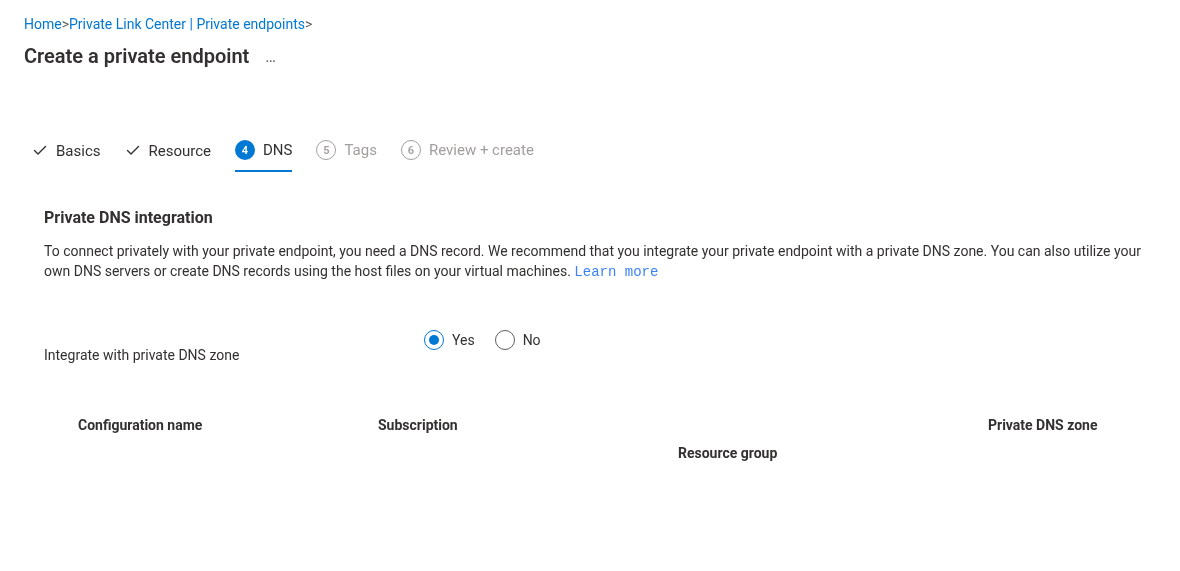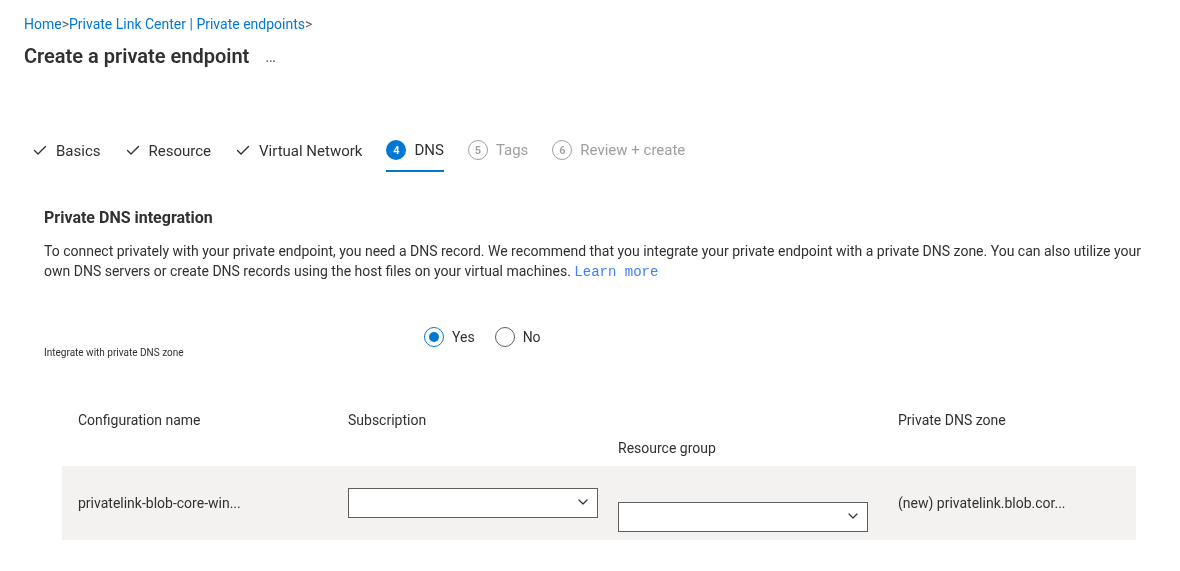--- a/index.html
+++ b/index.html
@@ -117,21 +117,21 @@
       font-family: Liberation Mono, monospace;
     }
     .form-row {
       display: flex;
       align-items: center;
       padding-left: 20px;
       margin-bottom: 44px;
     }
     .form-label {
       width: 380px;
-      font-size: 10px;
+      font-size: 14px;
       color: #323130;
       margin-top: 30px;
     }
     .radio-group {
       display: flex;
       align-items: flex-end;
       gap: 20px;
     }
     .radio-option {
       display: flex;
@@ -157,23 +157,24 @@
       height: 10px;
       border-radius: 50%;
       background: #0078d4;
     }
     .table-wrap {
       padding-left: 38px;
       padding-right: 20px;
     }
     .table-header {
       display: flex;
-      font-weight: 400;
+      font-weight: 700;
       font-size: 14px;
       padding: 10px 16px;
+      gap: 30px;
     }
     .col-config { width: 270px; }
     .col-sub { width: 270px; }
     .col-rg { width: 280px; margin-top: 28px; }
     .col-zone { flex: 1; }
     .table-row {
       display: flex;
       align-items: center;
       background: #f3f2f1;
       padding: 8px 16px;
@@ -230,28 +231,20 @@
     </span>
     <span>Basics</span>
   </div>
   <div class="tab">
     <span class="tab-check">
       <svg viewBox="0 0 16 16">
           <path d="M13.5 3.5 L6 11 L2.5 7.5" stroke="#323130" stroke-width="1.4" fill="none" stroke-linecap="round" stroke-linejoin="round"></path>
         </svg>
     </span>
     <span>Resource</span>
-  </div>
-  <div class="tab">
-    <span class="tab-check">
-      <svg viewBox="0 0 16 16">
-          <path d="M13.5 3.5 L6 11 L2.5 7.5" stroke="#323130" stroke-width="1.4" fill="none" stroke-linecap="round" stroke-linejoin="round"></path>
-        </svg>
-    </span>
-    <span>Virtual Network</span>
   </div>
   <div class="tab active">
     <span class="tab-num filled">4</span>
     <span>DNS</span>
   </div>
   <div class="tab inactive">
     <span class="tab-num outline">5</span>
     <span>Tags</span>
   </div>
   <div class="tab inactive">
@@ -283,37 +276,13 @@
   </div>
 </div>
 
 <div class="table-wrap">
   <div class="table-header">
     <div class="col-config">Configuration name</div>
     <div class="col-sub">Subscription</div>
     <div class="col-rg">Resource group</div>
     <div class="col-zone">Private DNS zone</div>
   </div>
-  <div class="table-row">
-    <div class="col-config truncate">privatelink-blob-core-win...</div>
-    <div class="col-sub">
-      <div class="select-box">
-        <span></span>
-        <span class="chev">
-          <svg viewBox="0 0 12 12">
-              <path d="M2 4 L6 8 L10 4" stroke="#323130" stroke-width="1.2" fill="none" stroke-linecap="round" stroke-linejoin="round"></path>
-            </svg>
-        </span>
-      </div>
-    </div>
-    <div class="col-rg">
-      <div class="select-box">
-        <span></span>
-        <span class="chev">
-          <svg viewBox="0 0 12 12">
-              <path d="M2 4 L6 8 L10 4" stroke="#323130" stroke-width="1.2" fill="none" stroke-linecap="round" stroke-linejoin="round"></path>
-            </svg>
-        </span>
-      </div>
-    </div>
-    <div class="col-zone truncate">(new) privatelink.blob.cor...</div>
-  </div>
 </div>
 
 </body></html>

